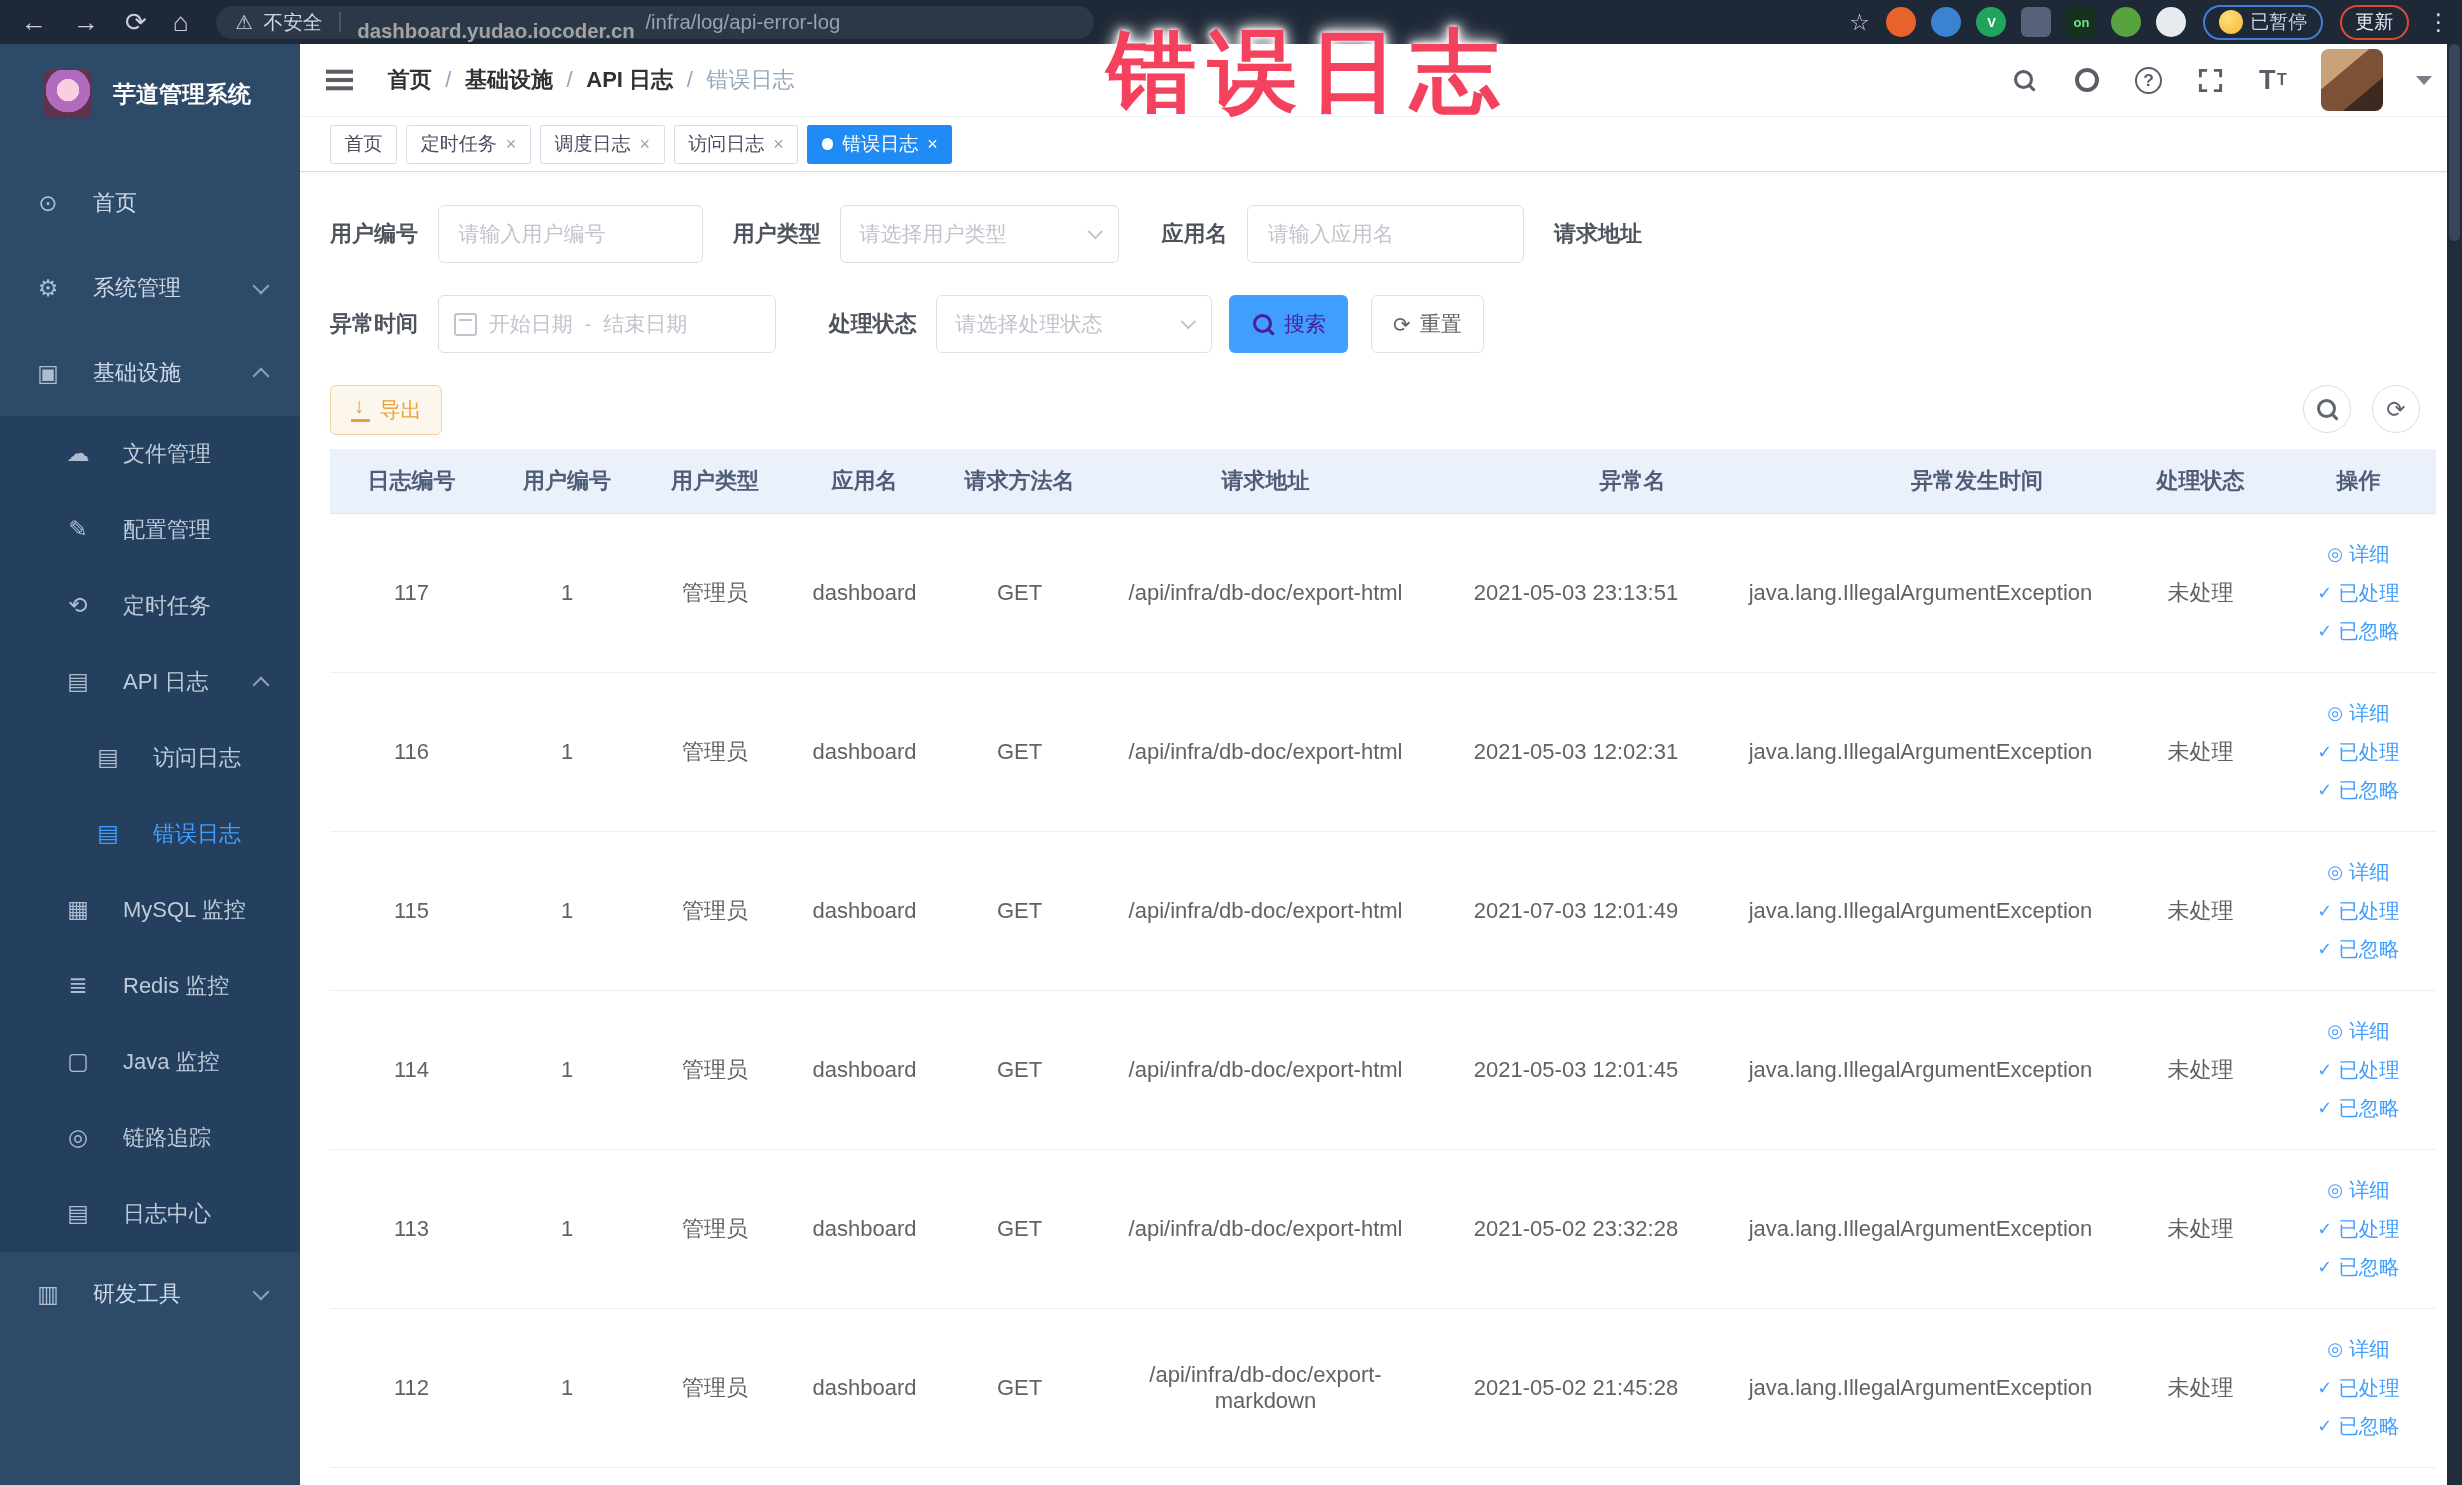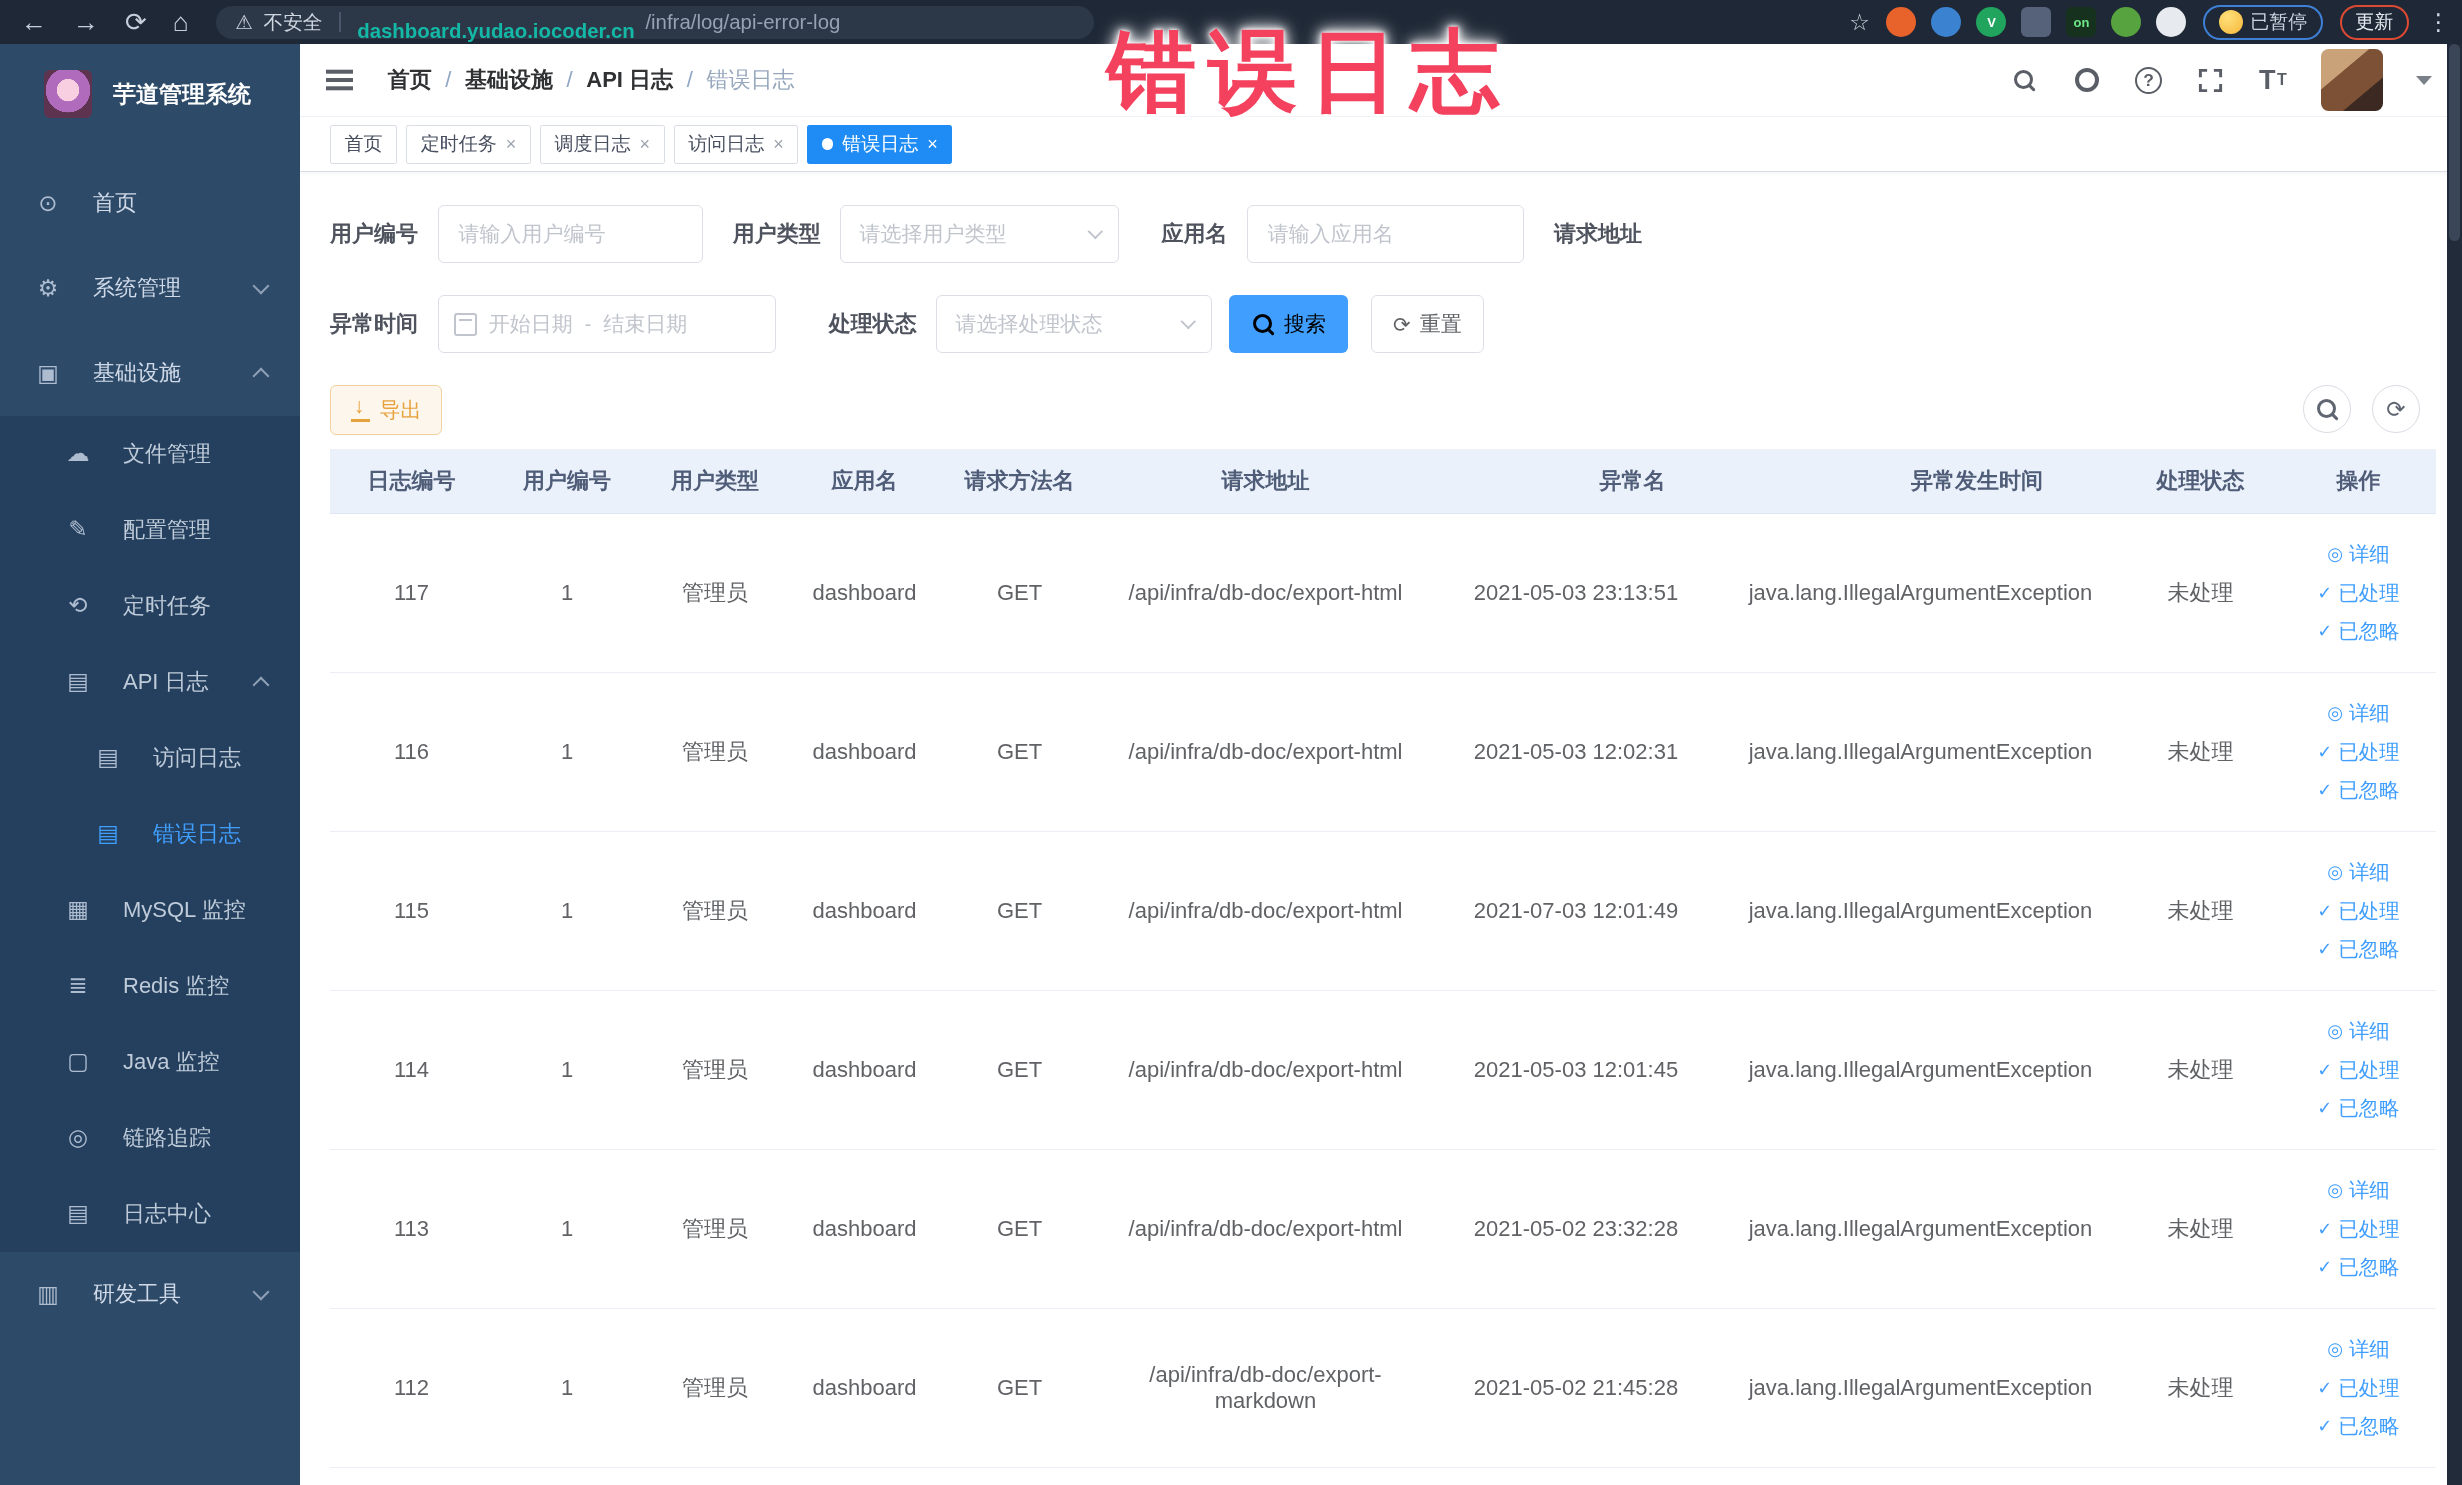--- a/index.html
+++ b/index.html
@@ -9,21 +9,21 @@
 
   
   .browser-bar { position:relative; height:44px; background:#1e2836; display:flex; align-items:center; }
   .bnav { display:flex; align-items:center; gap:26px; padding-left:21px; color:#c6cedb; }
   .bnav .bicon { font-size:26px; line-height:44px; cursor:pointer; }
   .url-pill { margin-left:27px; height:33px; width:878px; background:#2c3848; border-radius:16.7px;
               display:flex; align-items:center; padding:0 19.7px; gap:10.6px; }
   .warn-tri { color:#cfd6e0; font-size:19.7px; }
   .insecure { color:#cfd6e0; font-size:19.7px; }
   .url-div { width:1.5px; height:19.7px; background:#49566b; margin:0 6px; }
-  .url-domain { color:#14b8a6; font-size:20.4px; font-weight:600;margin-top:18px; }
+  .url-domain { color:#a3a3a3; font-size:20.4px; font-weight:600;margin-top:18px; }
   .url-path { color:#96a1b4; font-size:20.4px; }
   .bright { position:absolute; right:12px; top:0; height:44px; display:flex; align-items:center; gap:16.7px; }
   .star { color:#cfd6e0; font-size:23px; }
   .ext { width:30px; height:30px; border-radius:50%; display:flex; align-items:center; justify-content:center;
          font-size:13px; font-weight:700; color:#fff; }
   .ext.square { border-radius:6px; }
   .pill { height:35px; border-radius:17.4px; display:flex; align-items:center; gap:7.6px; padding:0 13.6px; }
   .pill-paused { border:2.3px solid #3f7fd6; color:#c9d2df; font-size:19px; }
   .emoji-face { width:24px; height:24px; border-radius:50%; background:radial-gradient(circle at 35% 30%,#ffe07a,#f4b73a); }
   .pill-update { border:2.3px solid #dd4a33; color:#e3e8ef; font-size:19px; }
@@ -92,21 +92,21 @@
   .fselect { height:58px; border:1.5px solid #dcdfe6; border-radius:6px; background:#fff; display:flex; align-items:center;
              justify-content:space-between; padding:0 18px; cursor:pointer; }
   .fselect .ph { color:#c0c4cc; font-size:21px; }
   .sel-chev { width:10.6px; height:10.6px; border-right:2.3px solid #c0c4cc; border-bottom:2.3px solid #c0c4cc; transform:rotate(45deg); margin-top:-4.5px; }
   .daterange { width:338px; height:58px; border:1.5px solid #dcdfe6; border-radius:6px; display:flex; align-items:center; padding:0 15px; gap:12px; cursor:pointer; }
   .icon-cal { width:23px; height:23px; border:2.3px solid #c0c4cc; border-radius:3px; position:relative; flex-shrink:0; }
   .icon-cal::before { content:""; position:absolute; left:3px; right:3px; top:4.5px; height:2.3px; background:#c0c4cc; }
   .dr-ph { color:#c0c4cc; font-size:21px; }
   .dr-sep { color:#c0c4cc; font-size:19.7px; }
   .btn { height:58px; border-radius:6px; font-size:21px; display:flex; align-items:center; gap:9px; padding:0 21px; cursor:pointer; border:1.5px solid transparent; }
-  .btn-primary { background:#409eff; color:#000000; }
+  .btn-primary { background:#409eff; color:#4c1d95; }
   .btn-plain { background:#fff; border-color:#dcdfe6; color:#606266; }
   .glyph { font-size:21px; line-height:1; }
 
   
   .toolrow { display:flex; align-items:flex-start; margin-bottom:13.6px; }
   .btn-export { height:50px; border-radius:6px; background:#fdf6ec; border:1.5px solid #f3d19e; color:#e6a23c; font-size:21px;
                 display:flex; align-items:center; gap:9px; padding:0 19.7px; cursor:pointer; }
   .icon-dl { position:relative; width:19.7px; height:23px; }
   .icon-dl::before { content:"↓"; position:absolute; top:-4.5px; left:3px; font-size:21px; font-weight:700; }
   .icon-dl::after { content:""; position:absolute; bottom:0; left:0; right:0; height:2.3px; background:currentColor; }

